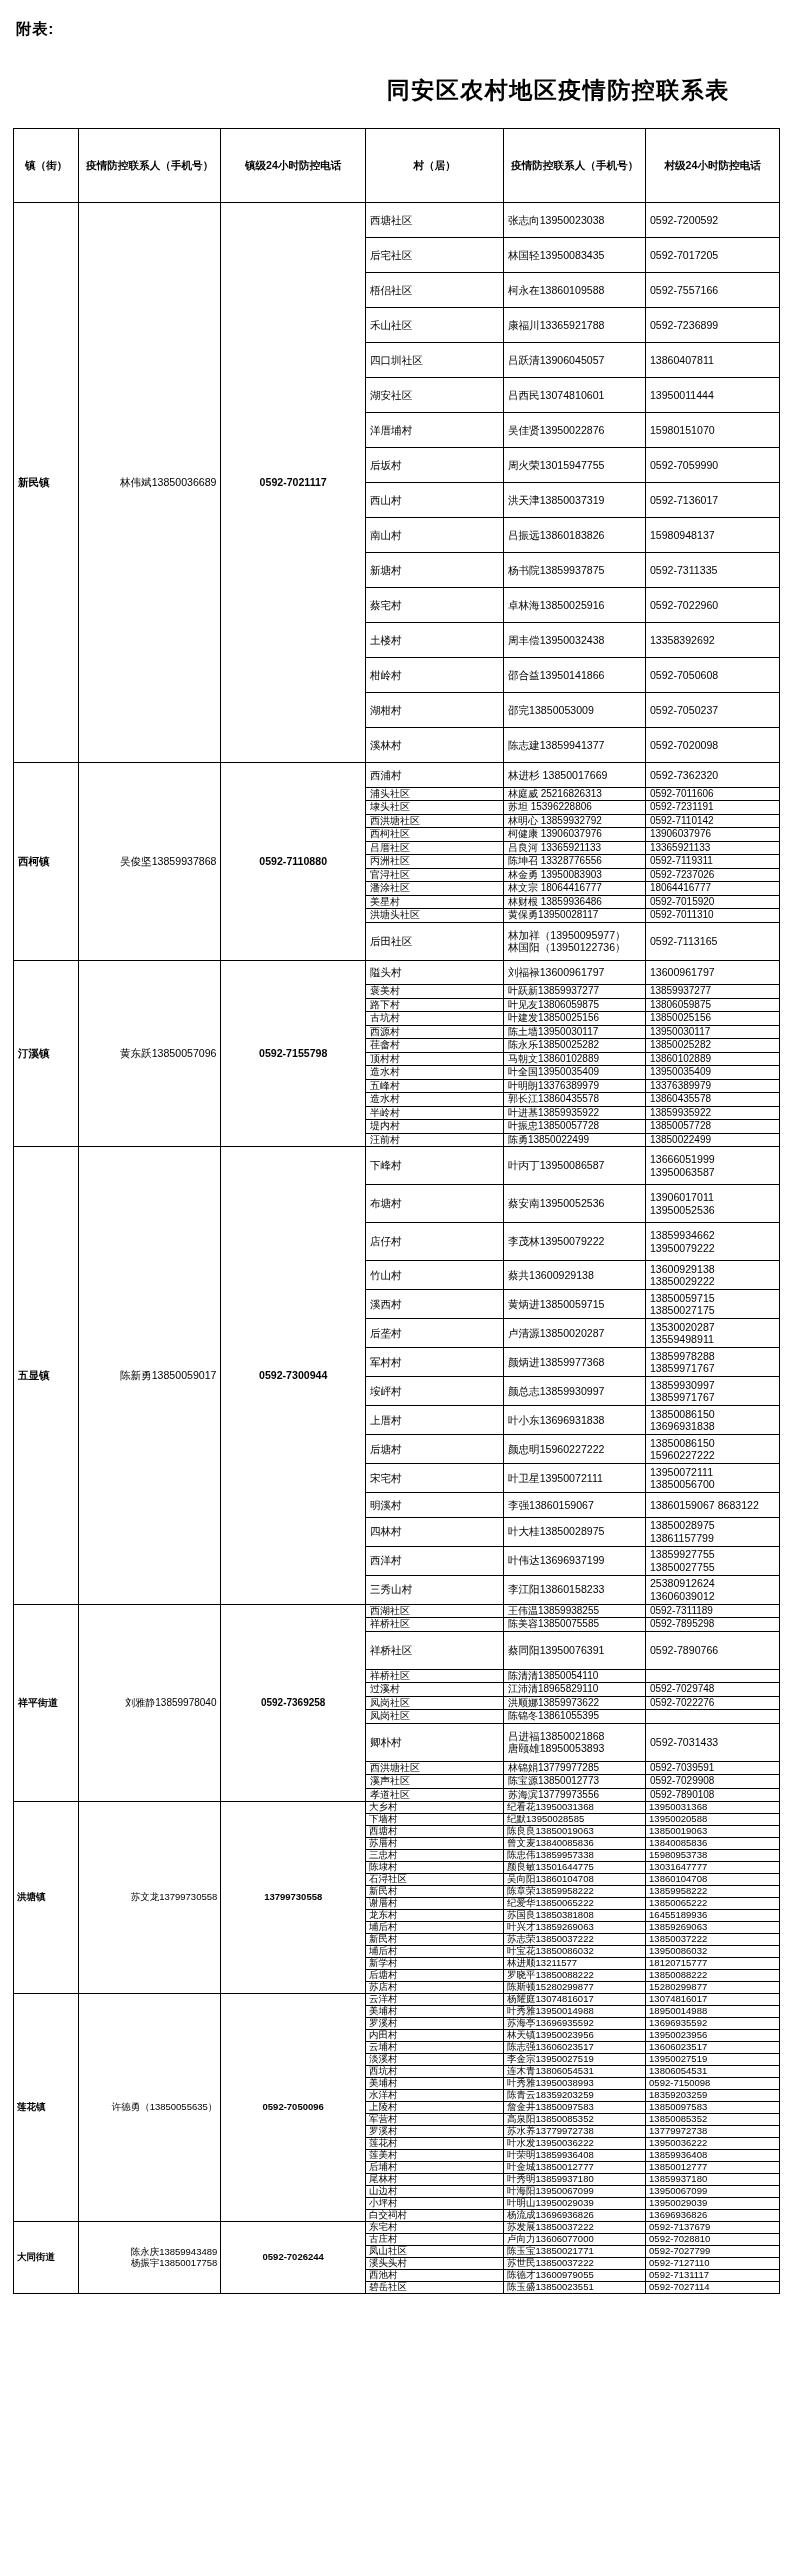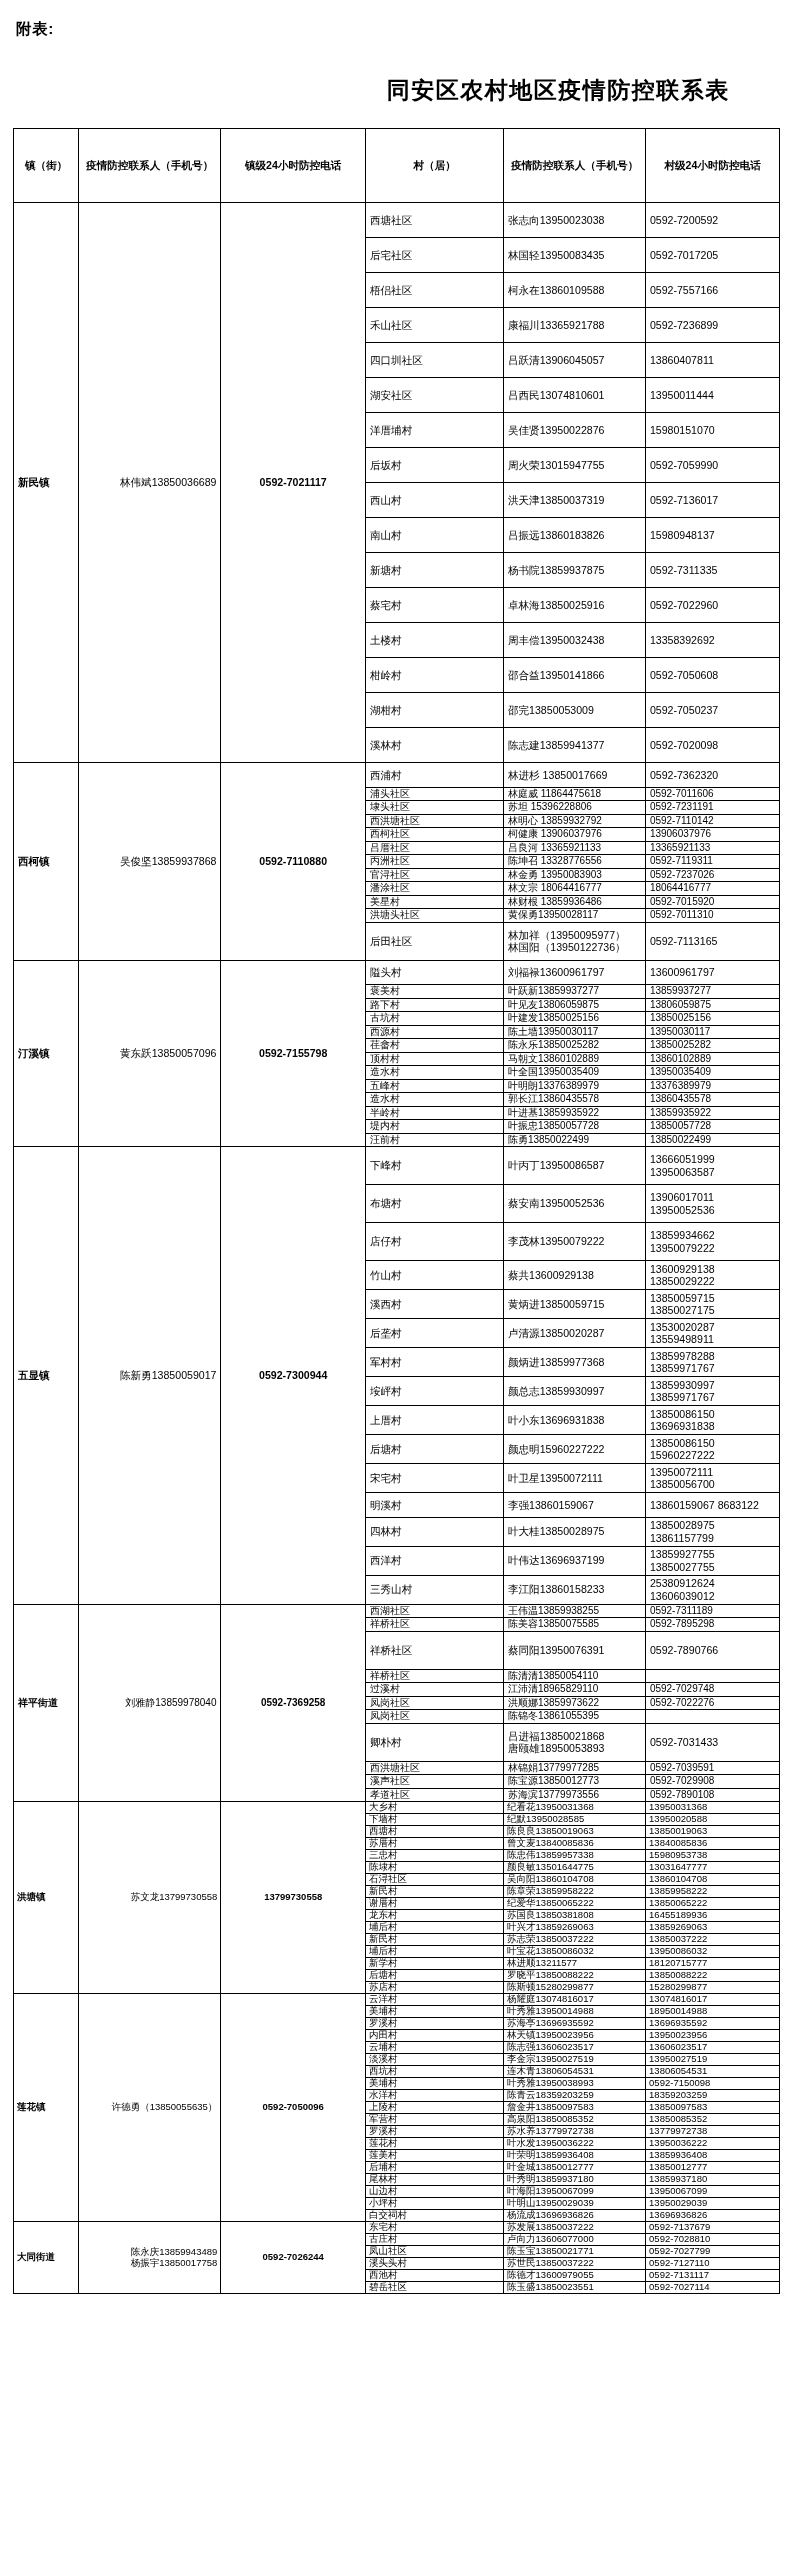--- a/index.html
+++ b/index.html
@@ -201,21 +201,21 @@
         <tr class="mid">
           <td class="town-name multi" rowspan="12">西柯镇</td>
           <td class="town-contact multi" rowspan="12">吴俊坚13859937868</td>
           <td class="town-phone multi" rowspan="12">0592-7110880</td>
           <td class="v-name multi">西浦村</td>
           <td class="v-contact multi">林进杉 13850017669</td>
           <td class="v-phone multi">0592-7362320</td>
         </tr>
         <tr class="slim">
           <td class="v-name multi">浦头社区</td>
-          <td class="v-contact multi">林庭威 11864475618</td>
+          <td class="v-contact multi">林庭威 25216826313</td>
           <td class="v-phone multi">0592-7011606</td>
         </tr>
         <tr class="slim">
           <td class="v-name multi">埭头社区</td>
           <td class="v-contact multi">苏坦 15396228806</td>
           <td class="v-phone multi">0592-7231191</td>
         </tr>
         <tr class="slim">
           <td class="v-name multi">西洪塘社区</td>
           <td class="v-contact multi">林明心 13859932792</td>

